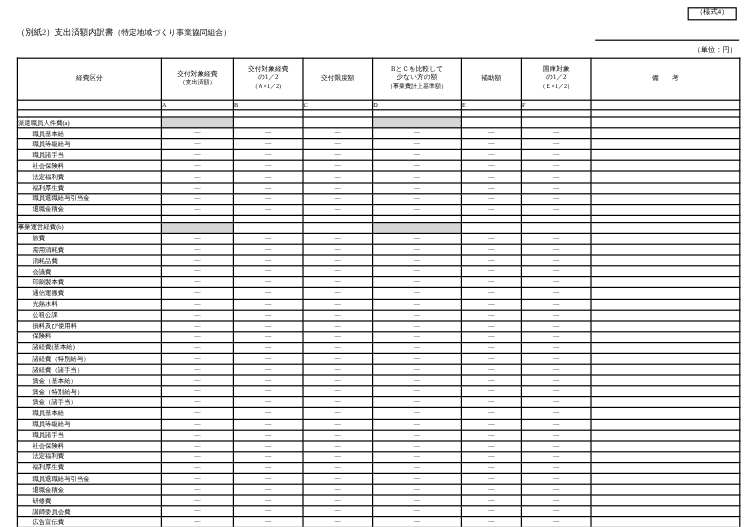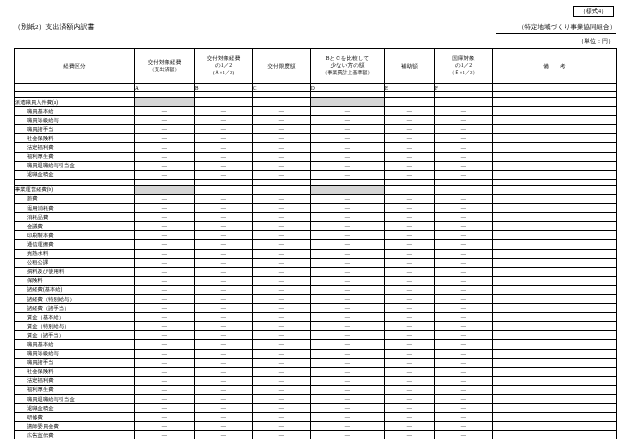--- a/index.html
+++ b/index.html
@@ -25,21 +25,20 @@
     position: absolute;
     top: 6px;
     right: 16px;
     border: 1px solid #000;
     font-size: 6px;
     padding: 1px 6px;
     line-height: 1.1;
   }
   .header-row {
     display: flex;
-    justify-content: space-between;
     align-items: flex-end;
     margin-top: 14px;
     font-size: 7px;
   }
   .header-left {
     font-size: 7px;
   }
   .header-right {
     font-size: 6.5px;
     text-align: right;

